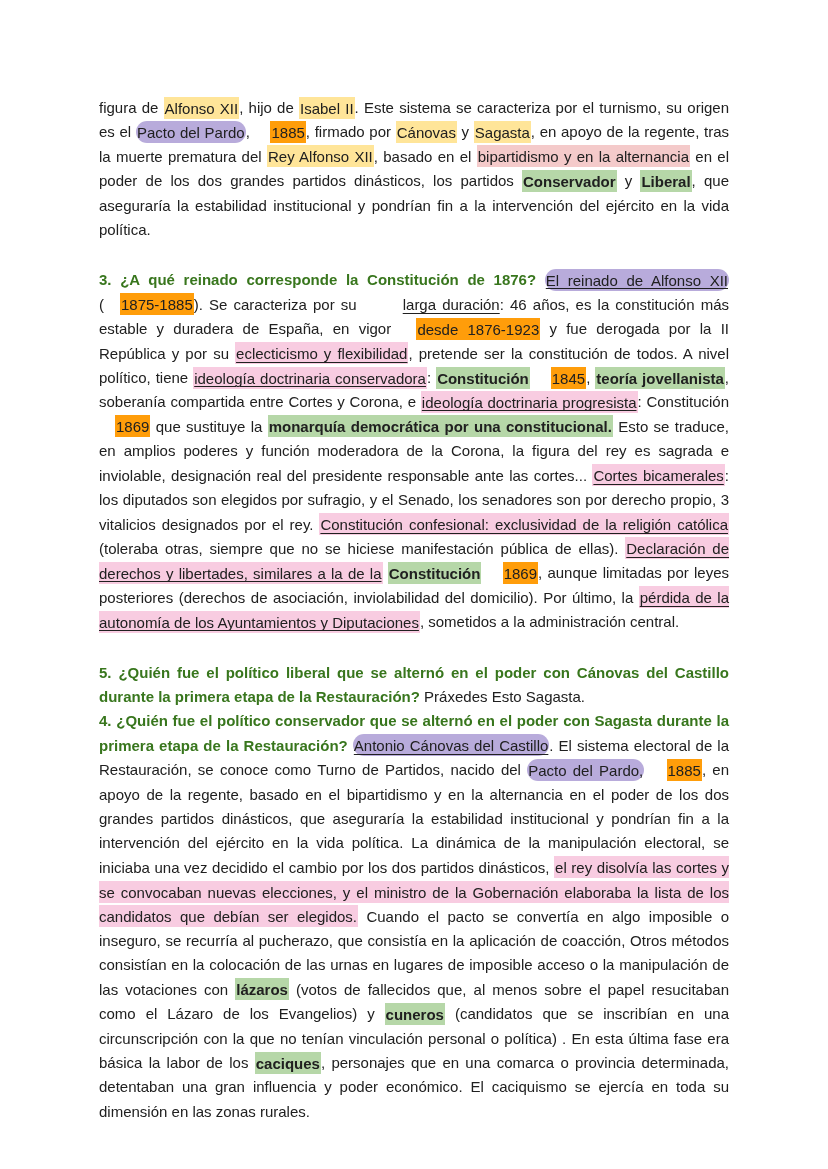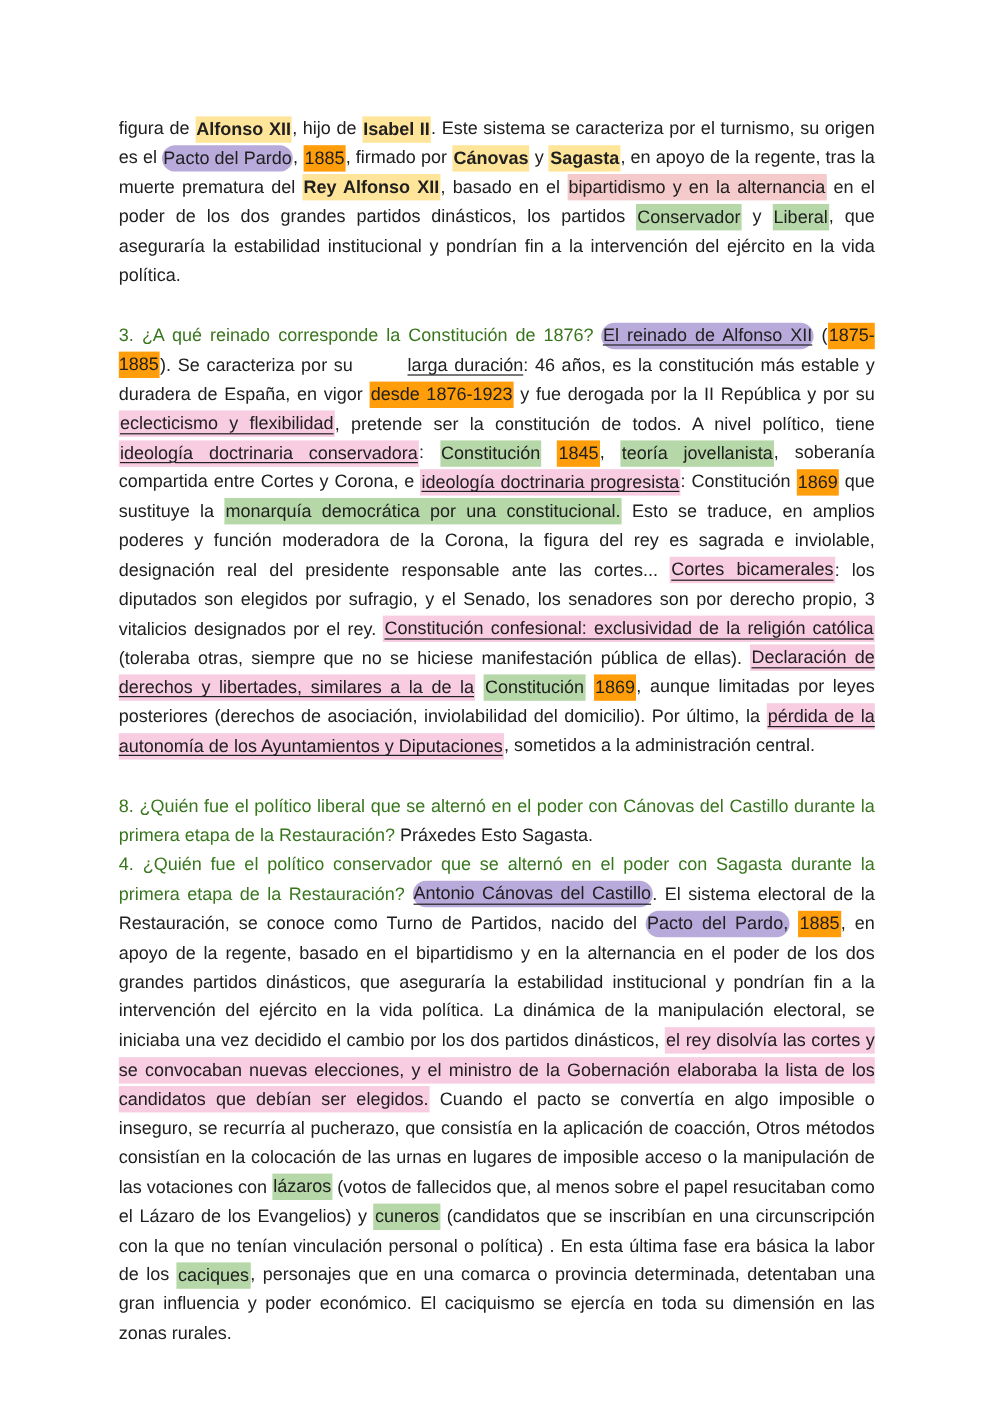--- a/index.html
+++ b/index.html
@@ -22,32 +22,32 @@
     background:var(--page-background);
     color:var(--text-black);
     font-family:"Liberation Sans","DejaVu Sans",sans-serif;
     font-size:15px;
     line-height:24.4px;
     text-align:justify;
     overflow:hidden;
   }
   p.doc-para{margin:0 0 26px 0;}
   p.doc-para.tight{margin:0;}
-  .q{font-weight:400;color:var(--question-green);}
+  .q{font-weight:700;color:var(--question-green);}
   .u{text-decoration:underline;text-decoration-thickness:1.3px;text-underline-offset:2.5px;padding-left:40px;}
   .hl{padding:2.5px 1px;}
-  .hl-yellow{background:var(--highlight-yellow);font-weight:bold;}
-  .hl-orange{background:var(--highlight-orange);}
+  .hl-yellow{background:var(--highlight-yellow);}
+  .hl-orange{background:var(--highlight-orange);margin-left:16px;}
   .hl-purple{background:var(--highlight-purple);border-radius:11px;}
-  .hl-green{background:var(--highlight-green);}
+  .hl-green{background:var(--highlight-green);font-weight:bold;}
   .hl-pink{background:var(--highlight-pink);}
   .hl-red{background:var(--highlight-red);}
 </style>
 </head>
 <body>
 
 <div class="page">
   <p class="doc-para"><span>figura de </span><span class="hl hl-yellow">Alfonso XII</span><span>, hijo de </span><span class="hl hl-yellow">Isabel II</span><span>. Este sistema se caracteriza por el turnismo, su origen es el </span><span class="hl hl-purple">Pacto del Pardo</span><span>, </span><span class="hl hl-orange">1885</span><span>, firmado por </span><span class="hl hl-yellow">Cánovas</span><span> y </span><span class="hl hl-yellow">Sagasta</span><span>, en apoyo de la regente, tras la muerte prematura del </span><span class="hl hl-yellow">Rey Alfonso XII</span><span>, basado en el </span><span class="hl hl-red">bipartidismo y en la alternancia</span><span> en el poder de los dos grandes partidos dinásticos, los partidos </span><span class="hl hl-green">Conservador</span><span> y </span><span class="hl hl-green">Liberal</span><span>, que aseguraría la estabilidad institucional y pondrían fin a la intervención del ejército en la vida política.</span></p>
   <p class="doc-para"><span class="q">3. ¿A qué reinado corresponde la Constitución de 1876? </span><span class="u hl hl-purple">El reinado de Alfonso XII</span><span> (</span><span class="hl hl-orange">1875-1885</span><span>). Se caracteriza por su </span><span class="u">larga duración</span><span>: 46 años, es la constitución más estable y duradera de España, en vigor </span><span class="hl hl-orange">desde 1876-1923</span><span> y fue derogada por la II República y por su </span><span class="u hl hl-pink">eclecticismo y flexibilidad</span><span>, pretende ser la constitución de todos. A nivel político, tiene </span><span class="u hl hl-pink">ideología doctrinaria conservadora</span><span>: </span><span class="hl hl-green">Constitución</span><span> </span><span class="hl hl-orange">1845</span><span>, </span><span class="hl hl-green">teoría jovellanista</span><span>, soberanía compartida entre Cortes y Corona, e </span><span class="u hl hl-pink">ideología doctrinaria progresista</span><span>: Constitución </span><span class="hl hl-orange">1869</span><span> que sustituye la </span><span class="hl hl-green">monarquía democrática por una constitucional.</span><span> Esto se traduce, en amplios poderes y función moderadora de la Corona, la figura del rey es sagrada e inviolable, designación real del presidente responsable ante las cortes... </span><span class="u hl hl-pink">Cortes bicamerales</span><span>: los diputados son elegidos por sufragio, y el Senado, los senadores son por derecho propio, 3 vitalicios designados por el rey. </span><span class="u hl hl-pink">Constitución confesional: exclusividad de la religión católica</span><span> (toleraba otras, siempre que no se hiciese manifestación pública de ellas). </span><span class="u hl hl-pink">Declaración de derechos y libertades, similares a la de la</span><span> </span><span class="hl hl-green">Constitución</span><span> </span><span class="hl hl-orange">1869</span><span>, aunque limitadas por leyes posteriores (derechos de asociación, inviolabilidad del domicilio). Por último, la </span><span class="u hl hl-pink">pérdida de la autonomía de los Ayuntamientos y Diputaciones</span><span>, sometidos a la administración central.</span></p>
-  <p class="doc-para tight"><span class="q">8. ¿Quién fue el político liberal que se alternó en el poder con Cánovas del Castillo durante la primera etapa de la Restauración? </span><span>Práxedes Esto Sagasta.</span></p>
+  <p class="doc-para tight"><span class="q">5. ¿Quién fue el político liberal que se alternó en el poder con Cánovas del Castillo durante la primera etapa de la Restauración? </span><span>Práxedes Esto Sagasta.</span></p>
   <p class="doc-para"><span class="q">4. ¿Quién fue el político conservador que se alternó en el poder con Sagasta durante la primera etapa de la Restauración? </span><span class="u hl hl-purple">Antonio Cánovas del Castillo</span><span>. El sistema electoral de la Restauración, se conoce como Turno de Partidos, nacido del </span><span class="hl hl-purple">Pacto del Pardo,</span><span> </span><span class="hl hl-orange">1885</span><span>, en apoyo de la regente, basado en el bipartidismo y en la alternancia en el poder de los dos grandes partidos dinásticos, que aseguraría la estabilidad institucional y pondrían fin a la intervención del ejército en la vida política. La dinámica de la manipulación electoral, se iniciaba una vez decidido el cambio por los dos partidos dinásticos, </span><span class="hl hl-pink">el rey disolvía las cortes y se convocaban nuevas elecciones, y el ministro de la Gobernación elaboraba la lista de los candidatos que debían ser elegidos.</span><span> Cuando el pacto se convertía en algo imposible o inseguro, se recurría al pucherazo, que consistía en la aplicación de coacción, Otros métodos consistían en la colocación de las urnas en lugares de imposible acceso o la manipulación de las votaciones con </span><span class="hl hl-green">lázaros</span><span> (votos de fallecidos que, al menos sobre el papel resucitaban como el Lázaro de los Evangelios) y </span><span class="hl hl-green">cuneros</span><span> (candidatos que se inscribían en una circunscripción con la que no tenían vinculación personal o política) . En esta última fase era básica la labor de los </span><span class="hl hl-green">caciques</span><span>, personajes que en una comarca o provincia determinada, detentaban una gran influencia y poder económico. El caciquismo se ejercía en toda su dimensión en las zonas rurales.</span></p>
 
 </div>
 
 </body></html>

